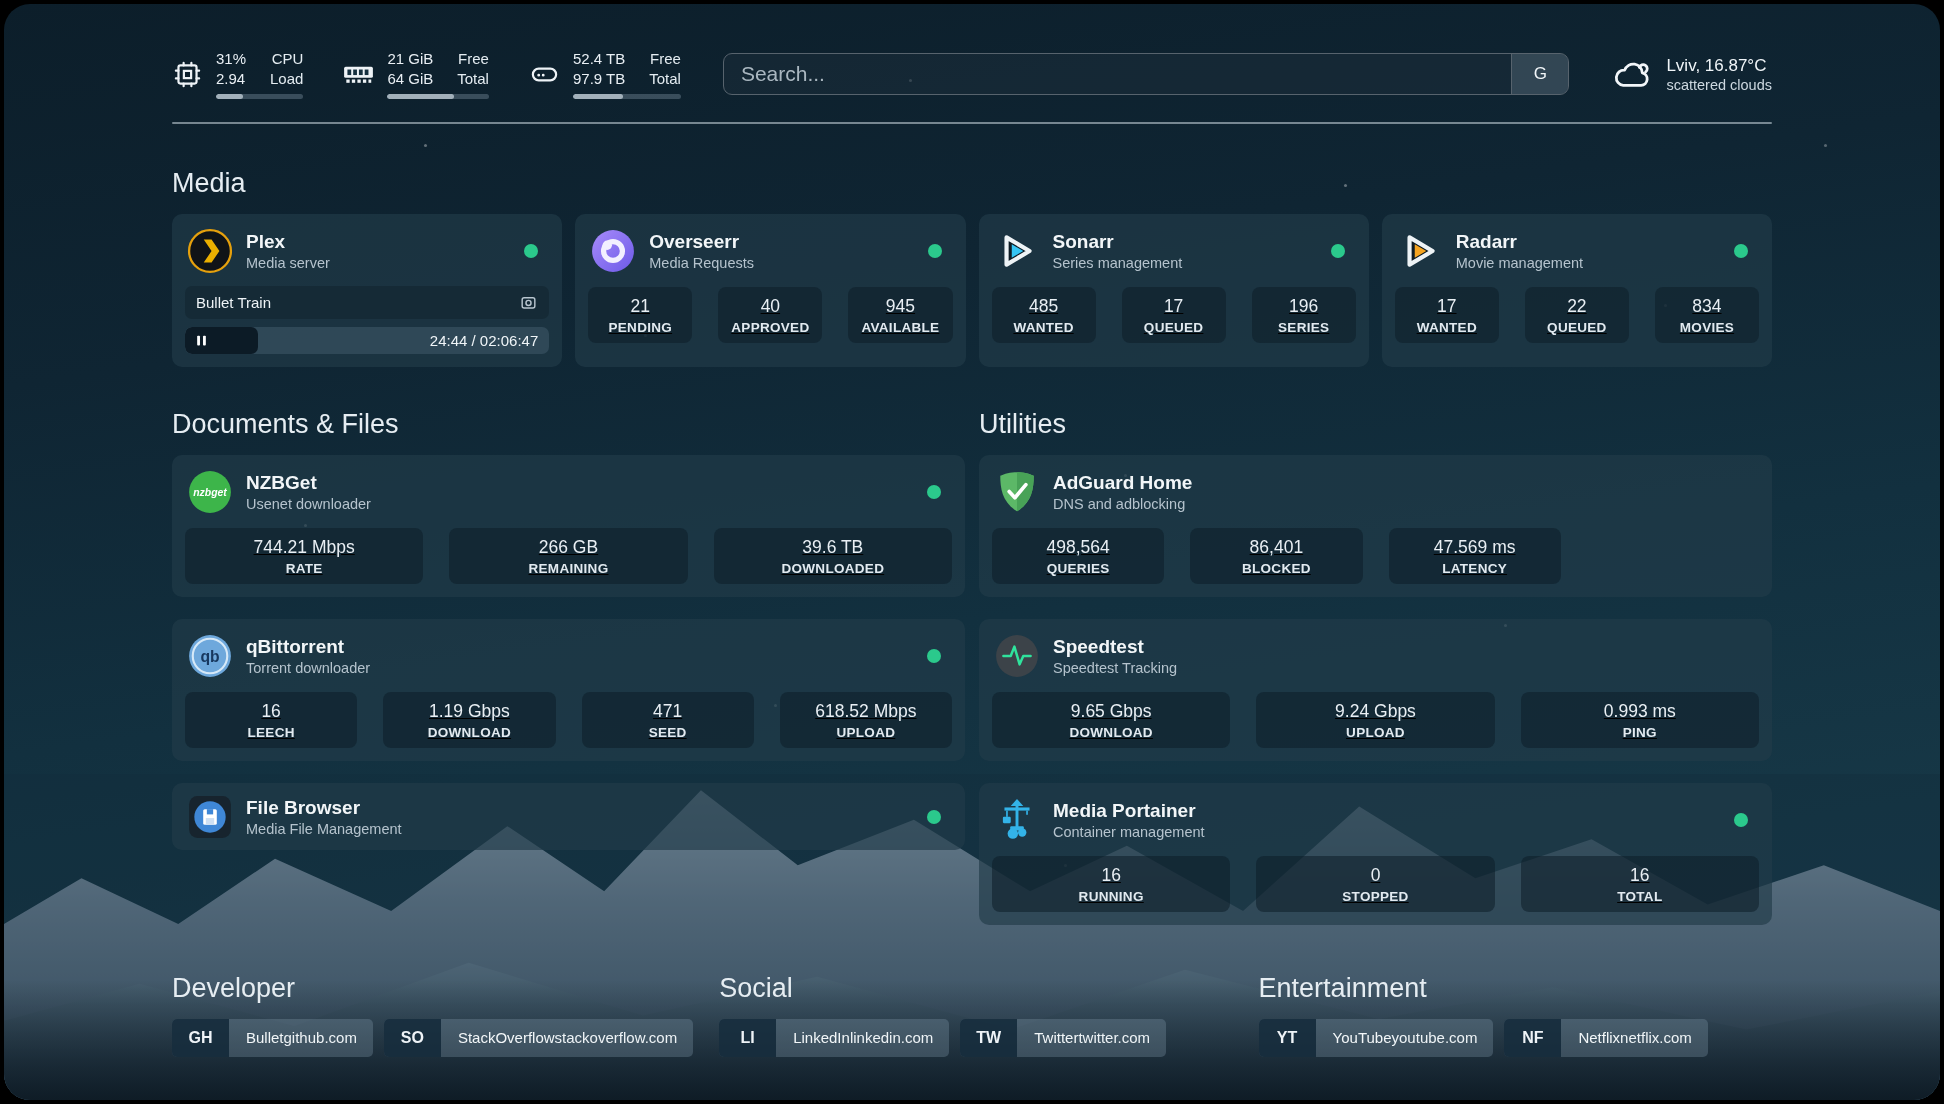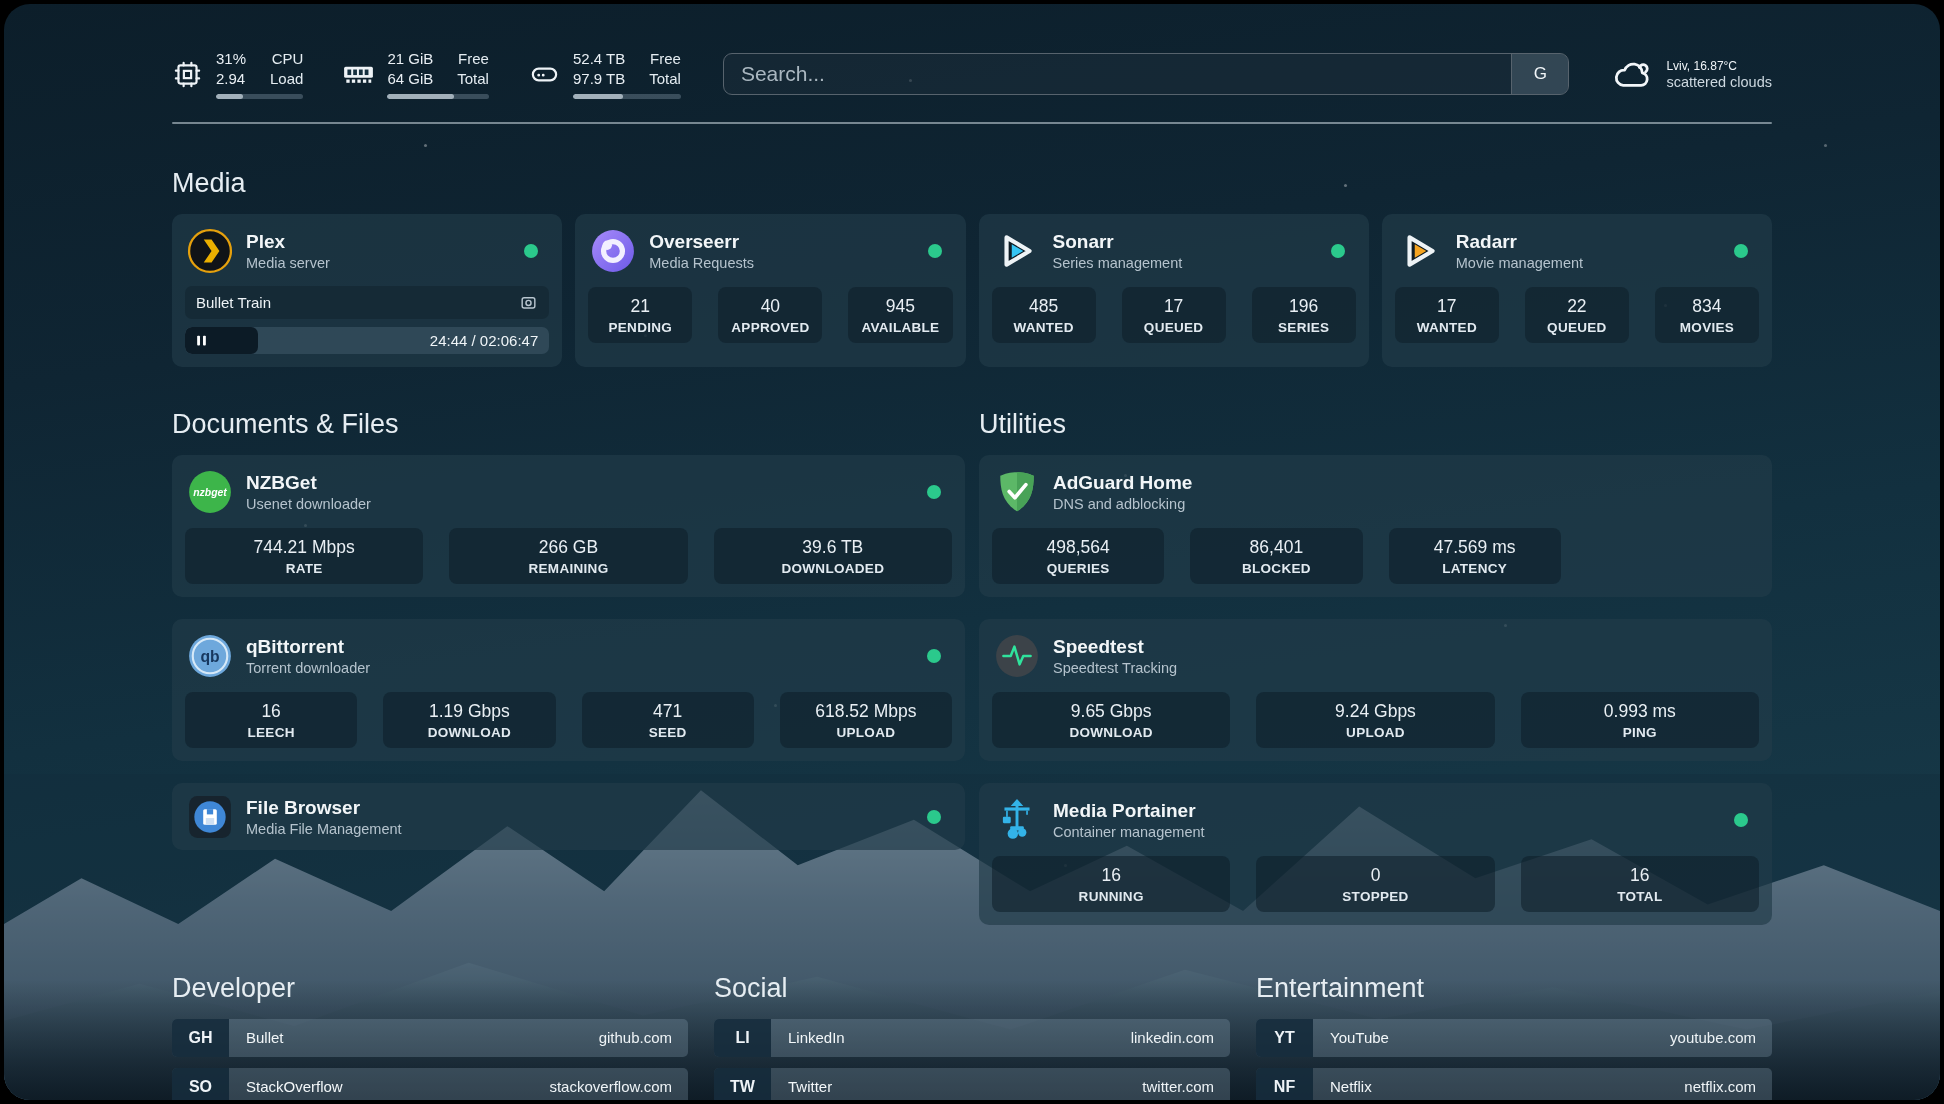--- a/index.html
+++ b/index.html
@@ -50,58 +50,58 @@
   }
   .searchwrap input::placeholder { color: #aab7c0; }
   .g-btn {
     position: absolute; right: 1px; top: 1px; bottom: 1px; width: 57px;
     background: rgba(96,116,130,.4); border-left: 1px solid #57636d; border-radius: 0 8px 8px 0;
     display: flex; align-items: center; justify-content: center; color: #f2f6f9; font-size: 17px; cursor: pointer;
   }
   .weather { display: flex; align-items: center; gap: 13px; }
   .weather-icon { width: 42px; height: 42px; color: #f2f6f9; }
   .weather-icon svg { width: 100%; height: 100%; display: block; }
-  .weather-line1 { font-size: 12px; color: #f0f5f8; }
+  .weather-line1 { font-size: 17px; color: #f0f5f8; }
   .weather-line2 { font-size: 14.5px; color: #cdd8e0; margin-top: 1px; }
   .topbar-divider { margin-top: 16px; height: 1.5px; background: rgba(205,218,226,.55); border-radius: 1px; }
 
   .section-title { font-size: 27px; font-weight: 500; color: #e6edf2; }
   .media-section { margin-top: 44px; }
   .media-grid { display: grid; grid-template-columns: repeat(4, 1fr); gap: 13px; margin-top: 15px; }
 
   .card { background: rgba(33,59,73,.66); border-radius: 10px; padding: 13px; }
   .card-head { display: flex; align-items: center; gap: 13px; padding: 1px 2px 0 2px; }
   .app-icon { width: 46px; height: 46px; flex: none; }
   .app-icon svg { width: 100%; height: 100%; display: block; }
   .head-title { font-size: 19px; font-weight: 600; color: #f2f6f8; }
   .head-sub { font-size: 14.5px; color: #b5c3cd; margin-top: 2px; }
   .status-dot { margin-left: auto; margin-right: 9px; width: 14px; height: 14px; border-radius: 50%; background: #2bc98c; flex: none; }
 
-  .tiles { display: grid; gap: 26px; margin-top: 13px; }
+  .tiles { display: grid; gap: 26px; margin-top: 13px; text-decoration: underline; }
   .tiles.c3 { grid-template-columns: repeat(3, 1fr); }
   .tiles.c4 { grid-template-columns: repeat(4, 1fr); }
   .tile { background: rgba(13,29,40,.55); border-radius: 8px; padding: 9px 4px 8px 4px; text-align: center; }
   .tile-v { font-size: 17.5px; color: #e9eff4; }
   .tile-l { font-size: 13.5px; font-weight: 700; color: #e2eaf0; margin-top: 3px; letter-spacing: .3px; }
 
   .np-row { margin-top: 12px; background: rgba(16,33,44,.5); border-radius: 7px; padding: 7px 11px; display: flex; align-items: center; font-size: 15px; color: #eef3f6; }
   .np-cam { margin-left: auto; width: 19px; height: 19px; color: #b9c6d0; }
   .np-cam svg { width: 100%; height: 100%; display: block; }
   .np-bar { margin-top: 8px; height: 27px; border-radius: 7px; background: rgba(64,90,106,.55); position: relative; overflow: hidden; display: flex; align-items: center; }
   .np-elapsed { position: absolute; left: 0; top: 0; bottom: 0; background: #0c1b26; border-radius: 7px; }
   .np-pause { position: relative; margin-left: 10px; width: 13px; height: 13px; cursor: pointer; }
   .np-pause svg { width: 100%; height: 100%; display: block; }
   .np-time { position: relative; margin-left: auto; margin-right: 11px; font-size: 15px; color: #f0f5f8; }
 
   .two-col { display: grid; grid-template-columns: 1fr 1fr; column-gap: 14px; margin-top: 42px; }
   .col-stack { display: flex; flex-direction: column; gap: 22px; margin-top: 15px; }
   .card.compact { padding: 10px 13px; }
 
   .bottom-grid { display: grid; grid-template-columns: repeat(3, 1fr); gap: 26px; margin-top: 48px; }
-  .bm-list { display: flex; flex-direction: column; gap: 11px; margin-top: 15px; }
+  .bm-list { display: flex; gap: 11px; margin-top: 15px; }
   .bm-row { display: flex; align-items: stretch; height: 38px; background: rgba(142,168,188,.28); border-radius: 5px; overflow: hidden; font-size: 15px; cursor: pointer; }
   .bm-abbr { width: 57px; background: rgba(14,36,53,.8); display: flex; align-items: center; justify-content: center; font-weight: 600; color: #eef3f7; font-size: 16px; flex: none; }
   .bm-name { display: flex; align-items: center; margin-left: 17px; color: #f3f7f9; }
   .bm-url { margin-left: auto; display: flex; align-items: center; margin-right: 16px; color: #eef3f6; }
 </style>
 </head>
 <body>
 
 <div class="screen">
   <div class="mountains-far"></div>

